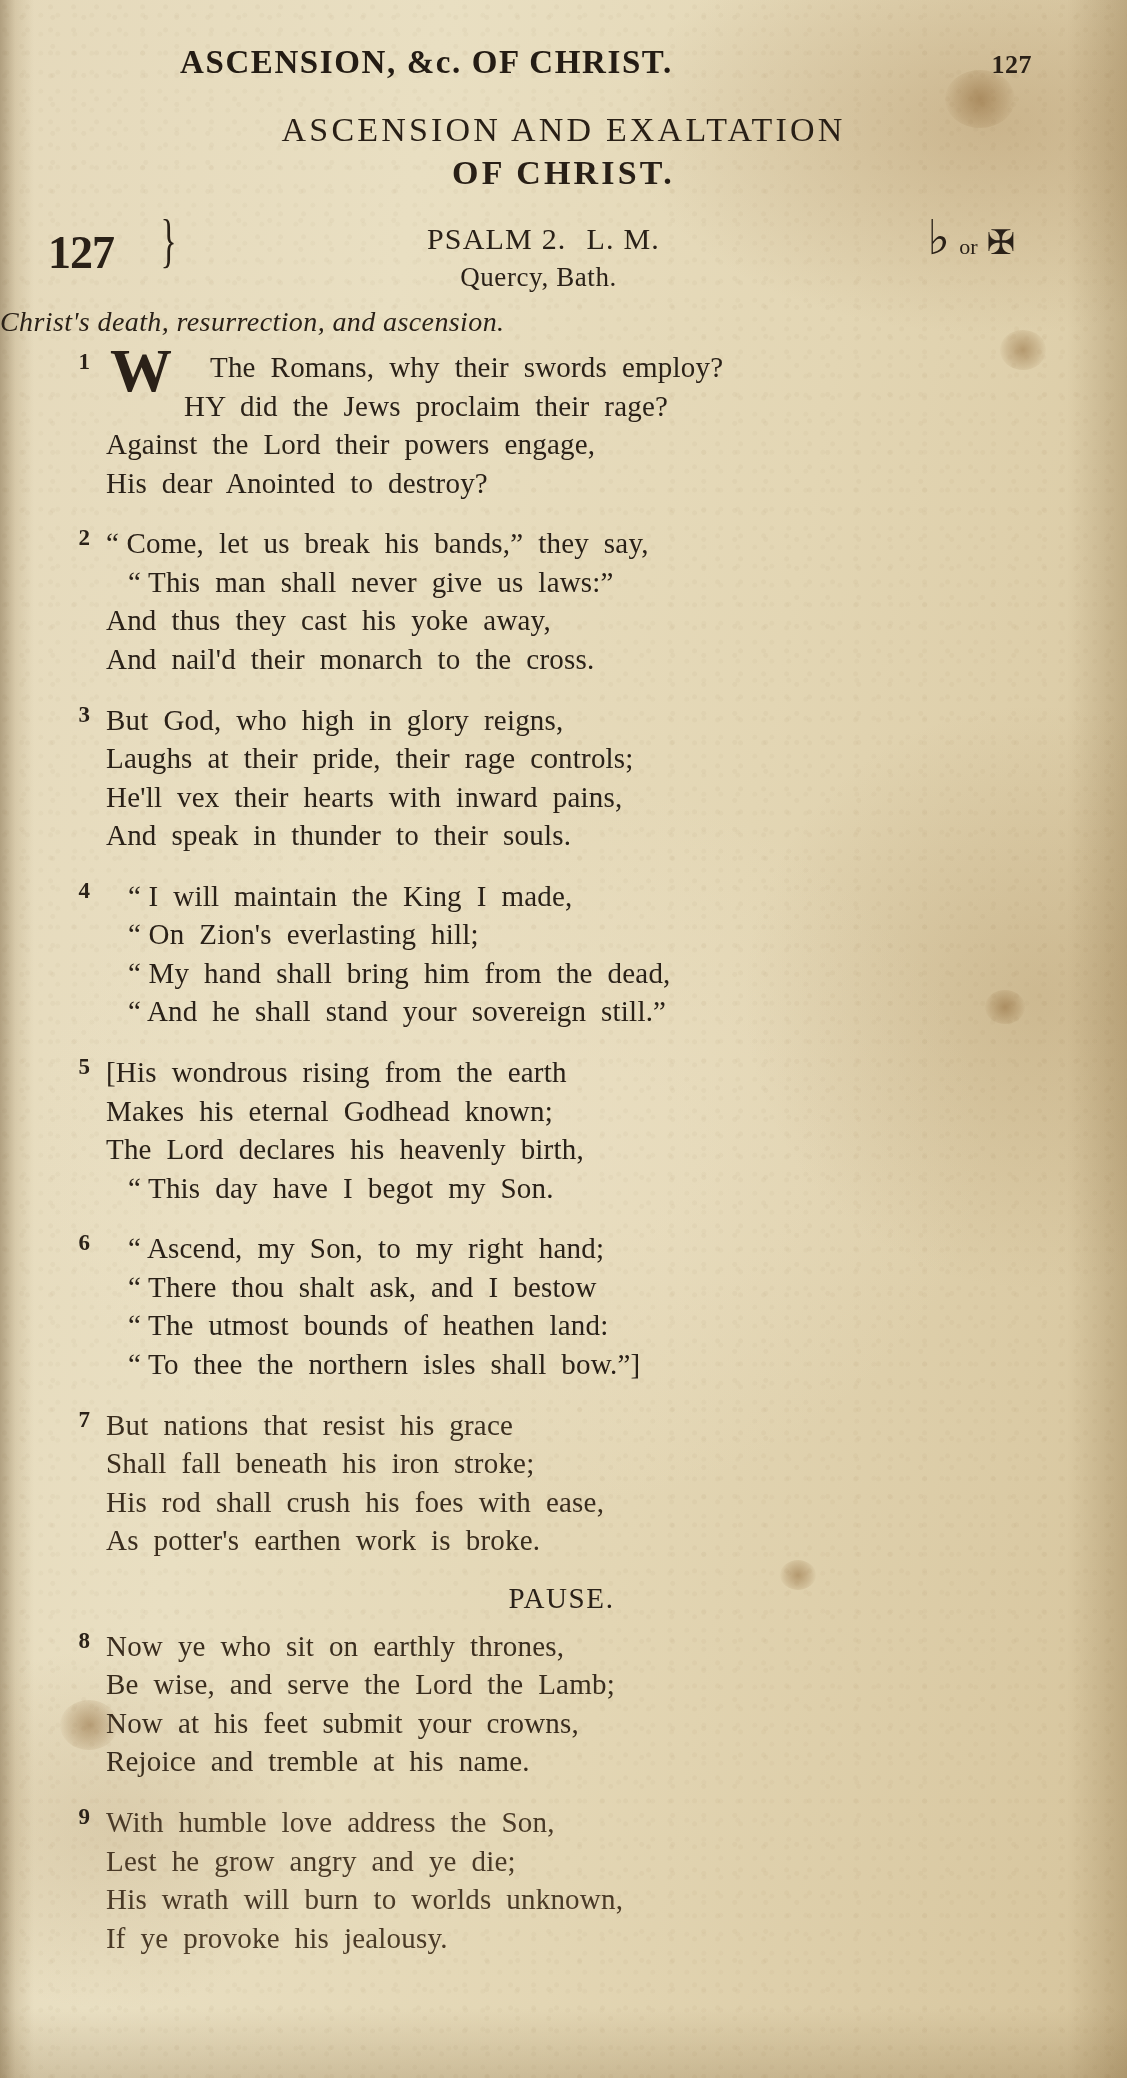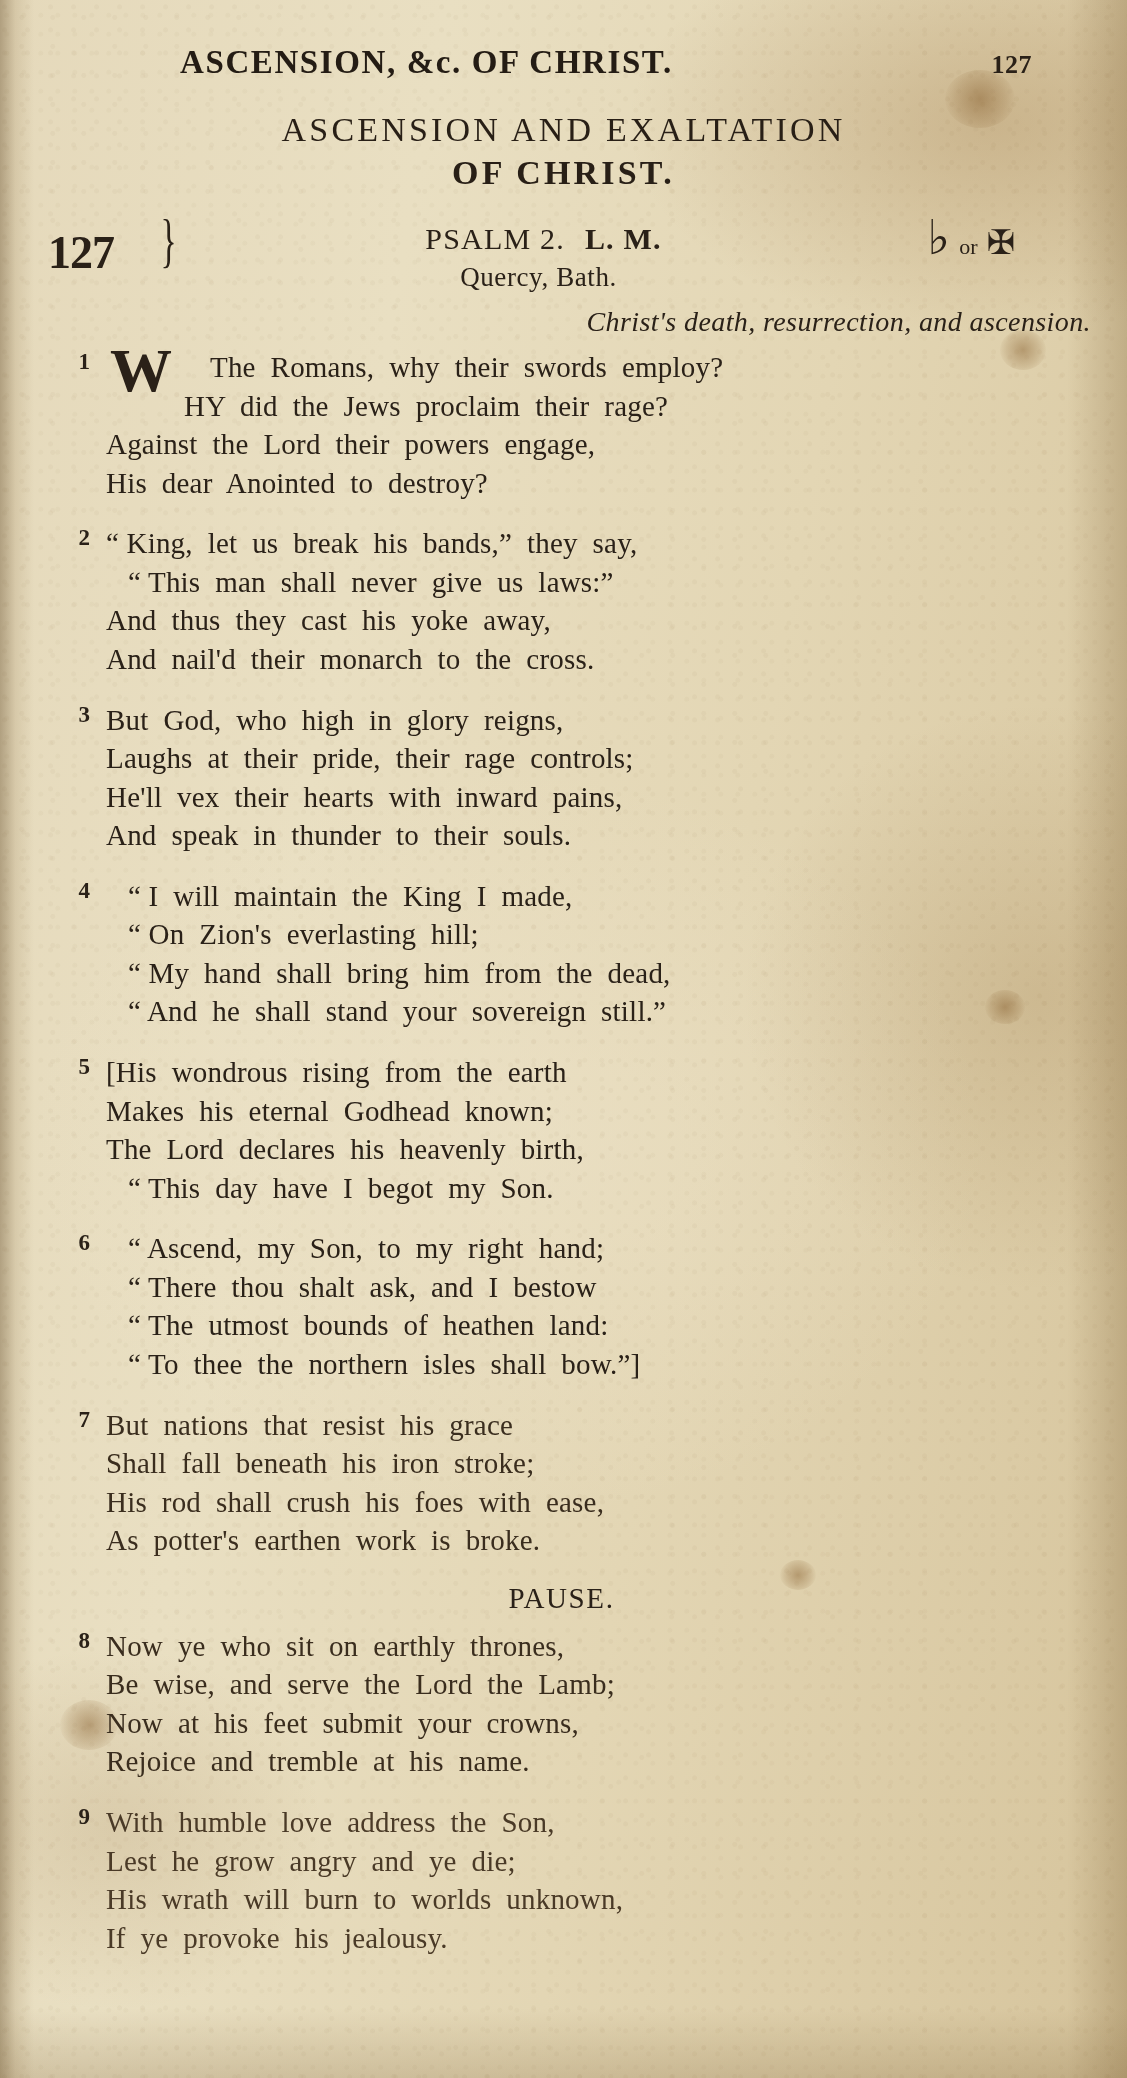--- a/index.html
+++ b/index.html
@@ -127,21 +127,21 @@
     transform: scaleX(0.7) scaleY(1.25);
   }
   .hymn-psalm {
     position: absolute;
     left: 0; right: 0; top: 4px;
     text-align: center;
     font-size: 30px;
     letter-spacing: 1.2px;
     padding-right: 40px;
   }
-  .hymn-psalm .meter { margin-left: 20px; font-weight: bold; }
+  .hymn-psalm .meter { margin-left: 20px; }
   .hymn-tune {
     position: absolute;
     left: 0; right: 0; top: 44px;
     text-align: center;
     font-size: 27px;
     letter-spacing: 0.6px;
     padding-right: 50px;
   }
   .hymn-key {
     position: absolute;
@@ -157,21 +157,21 @@
     font-family: "DejaVu Serif", serif;
   }
   .hymn-key .orword { font-size: 22px; }
   .hymn-key .sharp {
     font-size: 34px;
     font-weight: bold;
     font-family: "DejaVu Sans", sans-serif;
   }
 
   .hymn-subject {
-    text-align: right;
+    text-align: left;
     font-style: italic;
     font-size: 28px;
     letter-spacing: 0.4px;
     margin: -4px 0 10px 0;
     padding-right: 36px;
   }
 
   
   .verses {
     margin: 0 40px 0 60px;
@@ -278,21 +278,21 @@
           <div class="line l2">The  Romans,  why  their  swords  employ?</div>
           <div class="line l1">HY  did  the  Jews  proclaim  their  rage?</div>
           <div class="line">Against  the  Lord  their  powers  engage,</div>
           <div class="line">His  dear  Anointed  to  destroy?</div>
         </div>
       </div>
 
       <div class="verse">
         <span class="verse-num">2</span>
         <div class="verse-lines">
-          <div class="line">“ King,  let  us  break  his  bands,”  they  say,</div>
+          <div class="line">“ Come,  let  us  break  his  bands,”  they  say,</div>
           <div class="line ind">“ This  man  shall  never  give  us  laws:”</div>
           <div class="line">And  thus  they  cast  his  yoke  away,</div>
           <div class="line">And  nail'd  their  monarch  to  the  cross.</div>
         </div>
       </div>
 
       <div class="verse">
         <span class="verse-num">3</span>
         <div class="verse-lines">
           <div class="line">But  God,  who  high  in  glory  reigns,</div>

